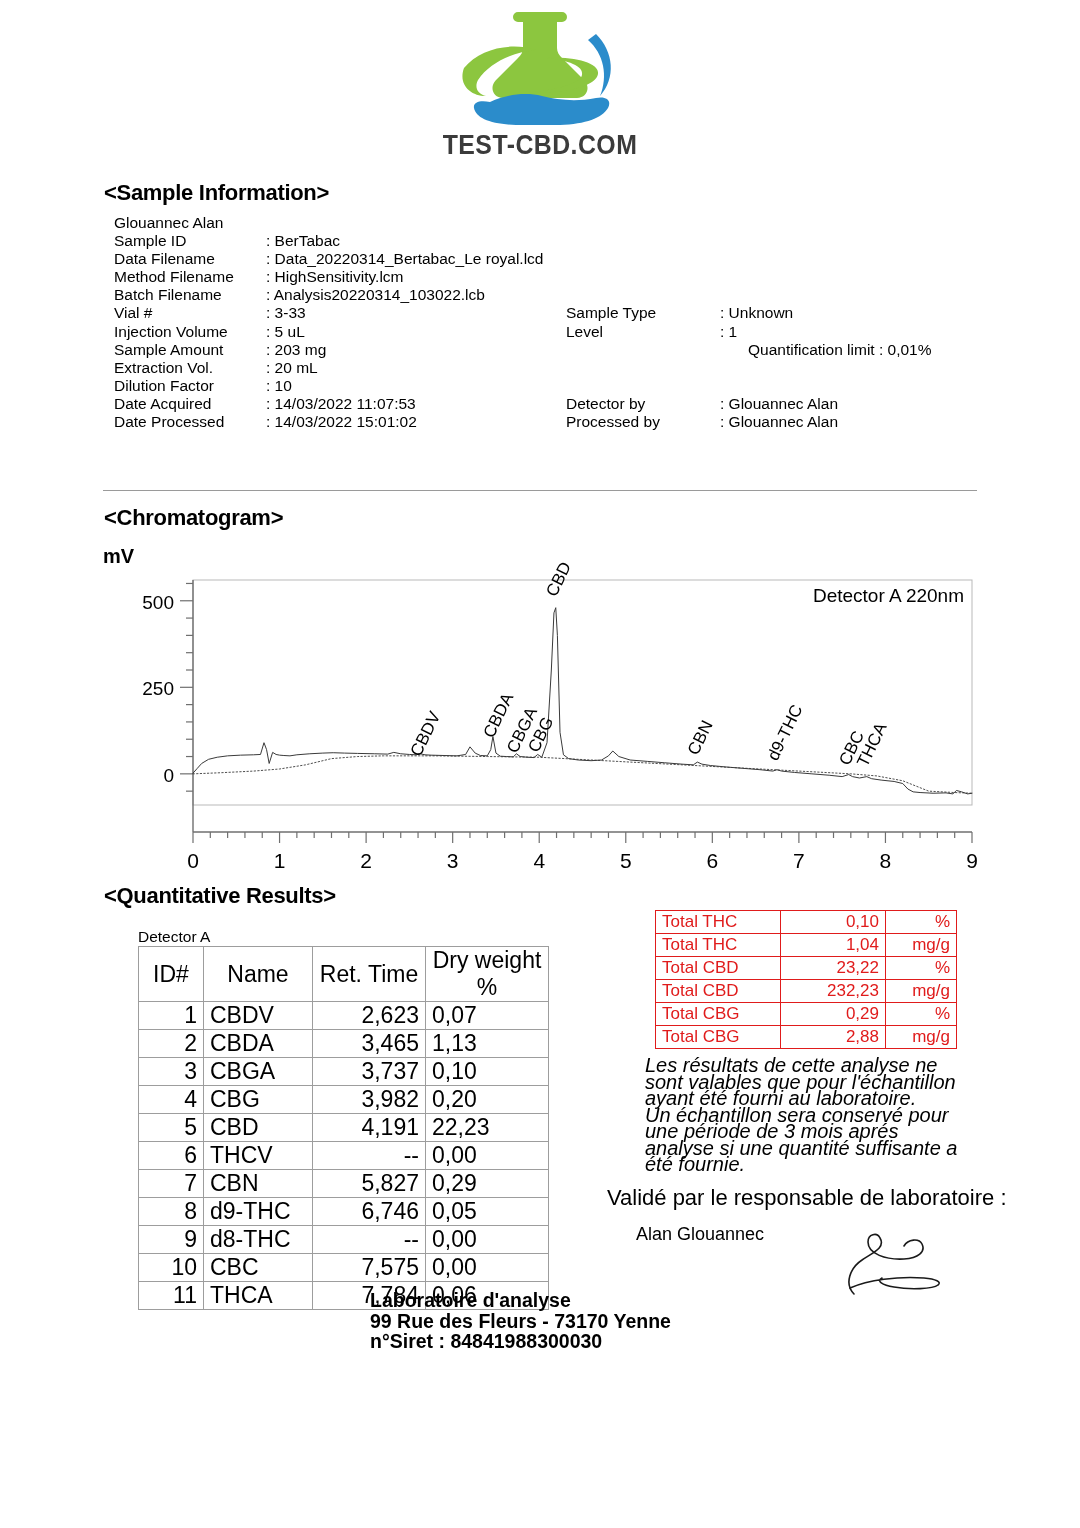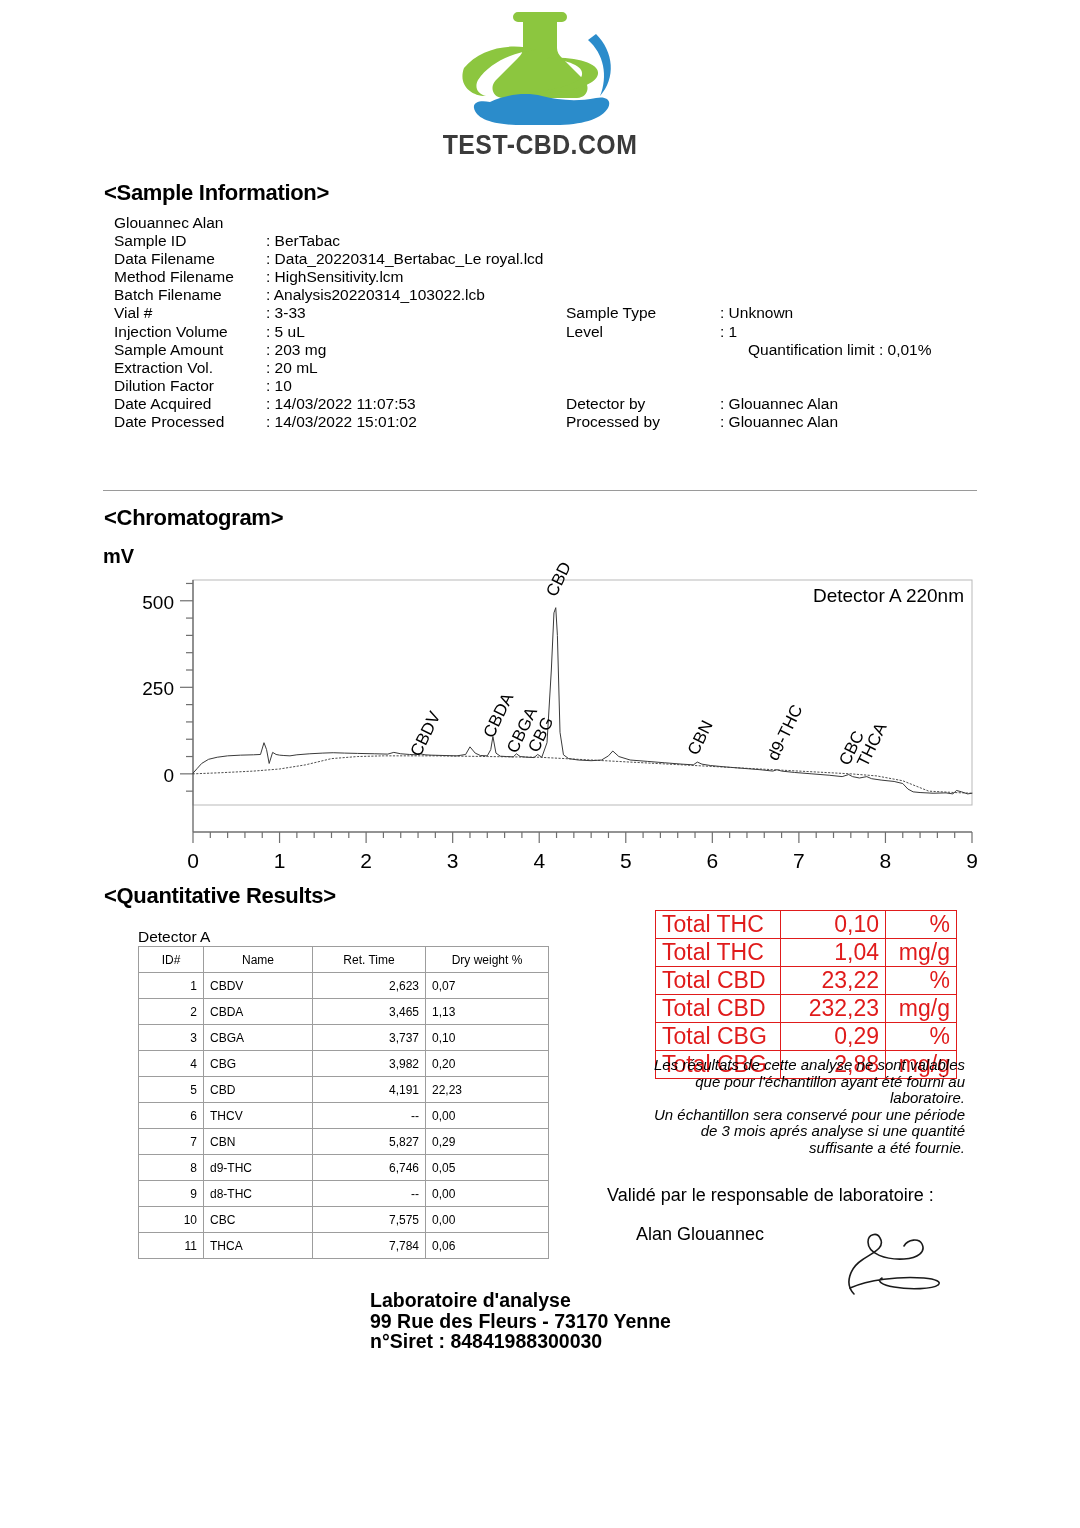--- a/index.html
+++ b/index.html
@@ -96,71 +96,70 @@
     position: absolute;
     left: 138px;
     top: 928px;
     font-size: 15.5px;
   }
   #results-table {
     position: absolute;
     left: 138px;
     top: 946px;
     border-collapse: collapse;
-    font-size: 12px;
+    font-size: 23px;
   }
   #results-table th, #results-table td {
     border: 1px solid #9d9d9d;
     height: 25px;
     padding: 0 6px;
     font-weight: normal;
   }
   #results-table th { text-align: center; }
   .col-id   { width: 52px;  text-align: right; }
   .col-name { width: 96px;  text-align: left; }
   .col-rt   { width: 100px; text-align: right; }
   .col-dw   { width: 110px; text-align: left; }
 
   
   #totals-table {
     position: absolute;
     left: 655px;
     top: 910px;
     border-collapse: collapse;
-    font-size: 23px;
+    font-size: 17px;
     color: #e01b1b;
   }
   #totals-table td {
     border: 1px solid #e01b1b;
     height: 22px;
     padding: 0 6px;
     font-weight: normal;
   }
   .tt-name { width: 112px; text-align: left; }
   .tt-val  { width: 92px;  text-align: right; }
   .tt-unit { width: 58px;  text-align: right; }
 
   
   #disclaimer {
     position: absolute;
     left: 645px;
     top: 1057px;
     width: 320px;
-    font-size: 15px;
+    font-size: 20px;
     font-style: italic;
     line-height: 16.5px;
-    text-align: right;
   }
 
   
   #validation-line {
     position: absolute;
     left: 607px;
     top: 1185px;
-    font-size: 18px;
+    font-size: 22px;
   }
   #validator-name {
     position: absolute;
     left: 636px;
     top: 1224px;
     font-size: 18px;
   }
   #signature {
     position: absolute;
     left: 838px;

